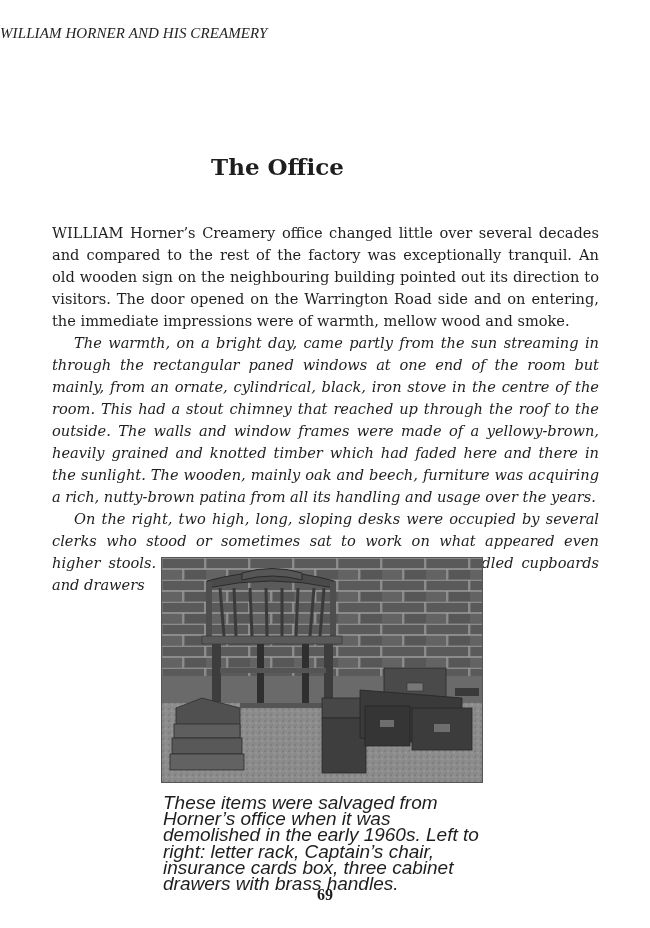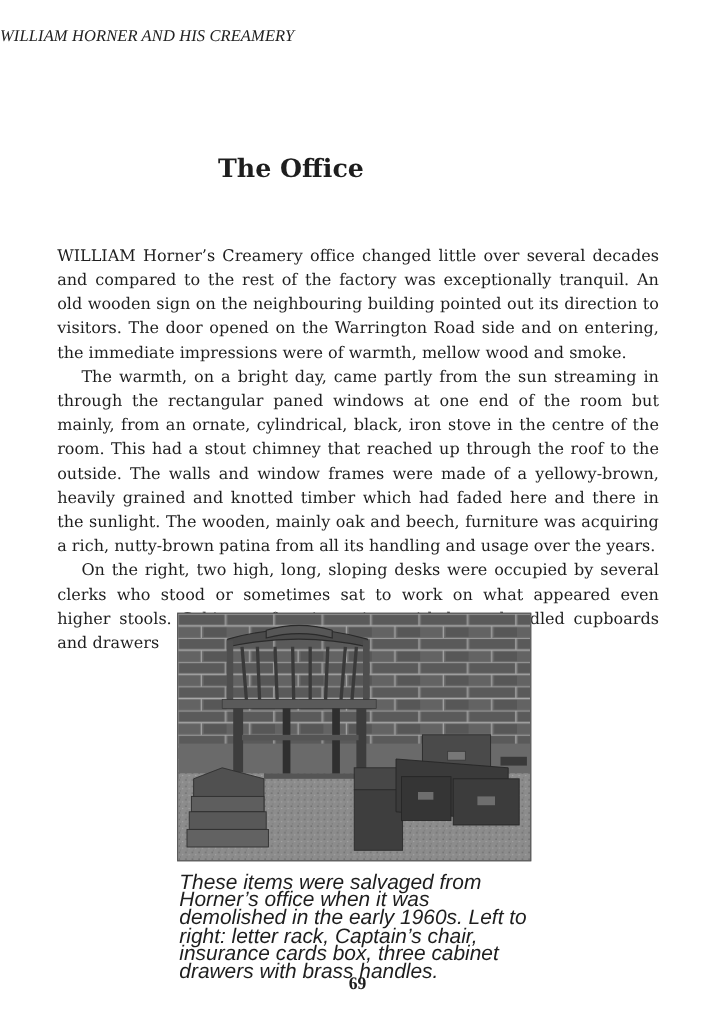--- a/index.html
+++ b/index.html
@@ -29,40 +29,41 @@
     .chapter-title {
       position: absolute;
       top: 136px;
       left: 0;
       width: 521px;
       text-align: center;
       font-family: "DejaVu Serif", serif;
       font-weight: bold;
       font-size: 23px;
       color: #1e1e1e;
-      margin: 4px;
+      margin: 17px;
     }
     .body-text {
       position: absolute;
       top: 186px;
       left: 52px;
       width: 547px;
       font-family: "DejaVu Serif", serif;
       font-size: 14.6px;
       line-height: 22px;
       text-align: justify;
       color: #1e1e1e;
       margin-top: 36px;
     }
     .body-text p {
       margin: 0;
       hyphens: auto;
     }
     .body-text p.indent {
       text-indent: 22px;
+      font-style: italic;
     }
     .photo {
       position: absolute;
       left: 161px;
       top: 557px;
       width: 322px;
       height: 226px;
       border: 1px solid #555;
       box-sizing: border-box;
       overflow: hidden;

